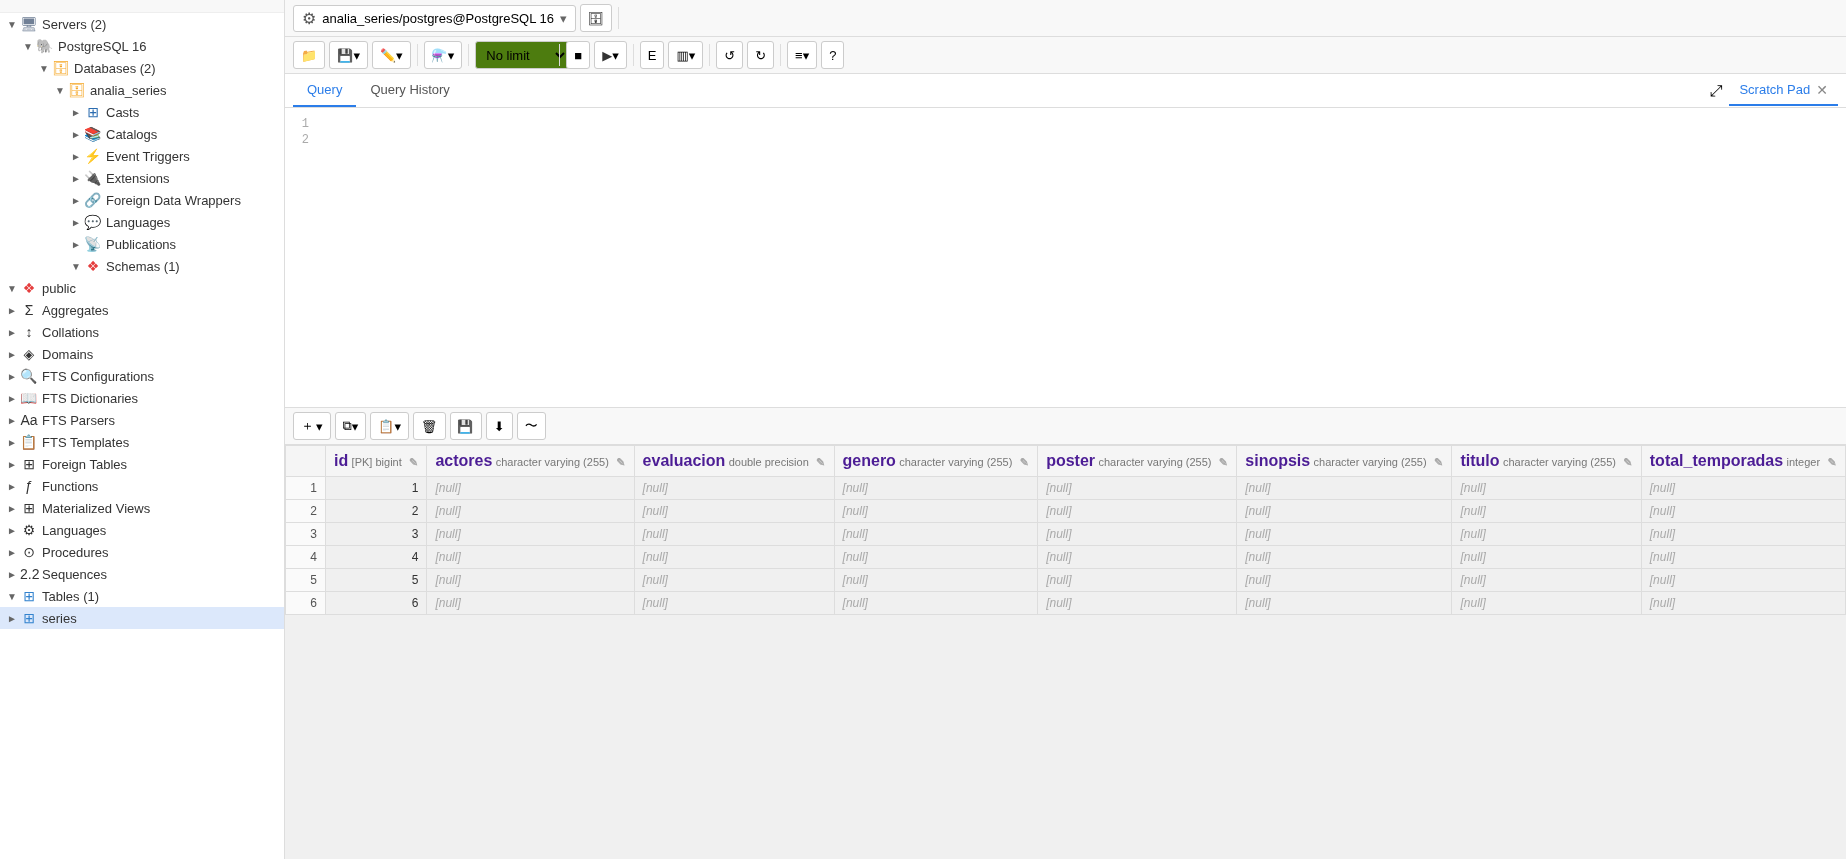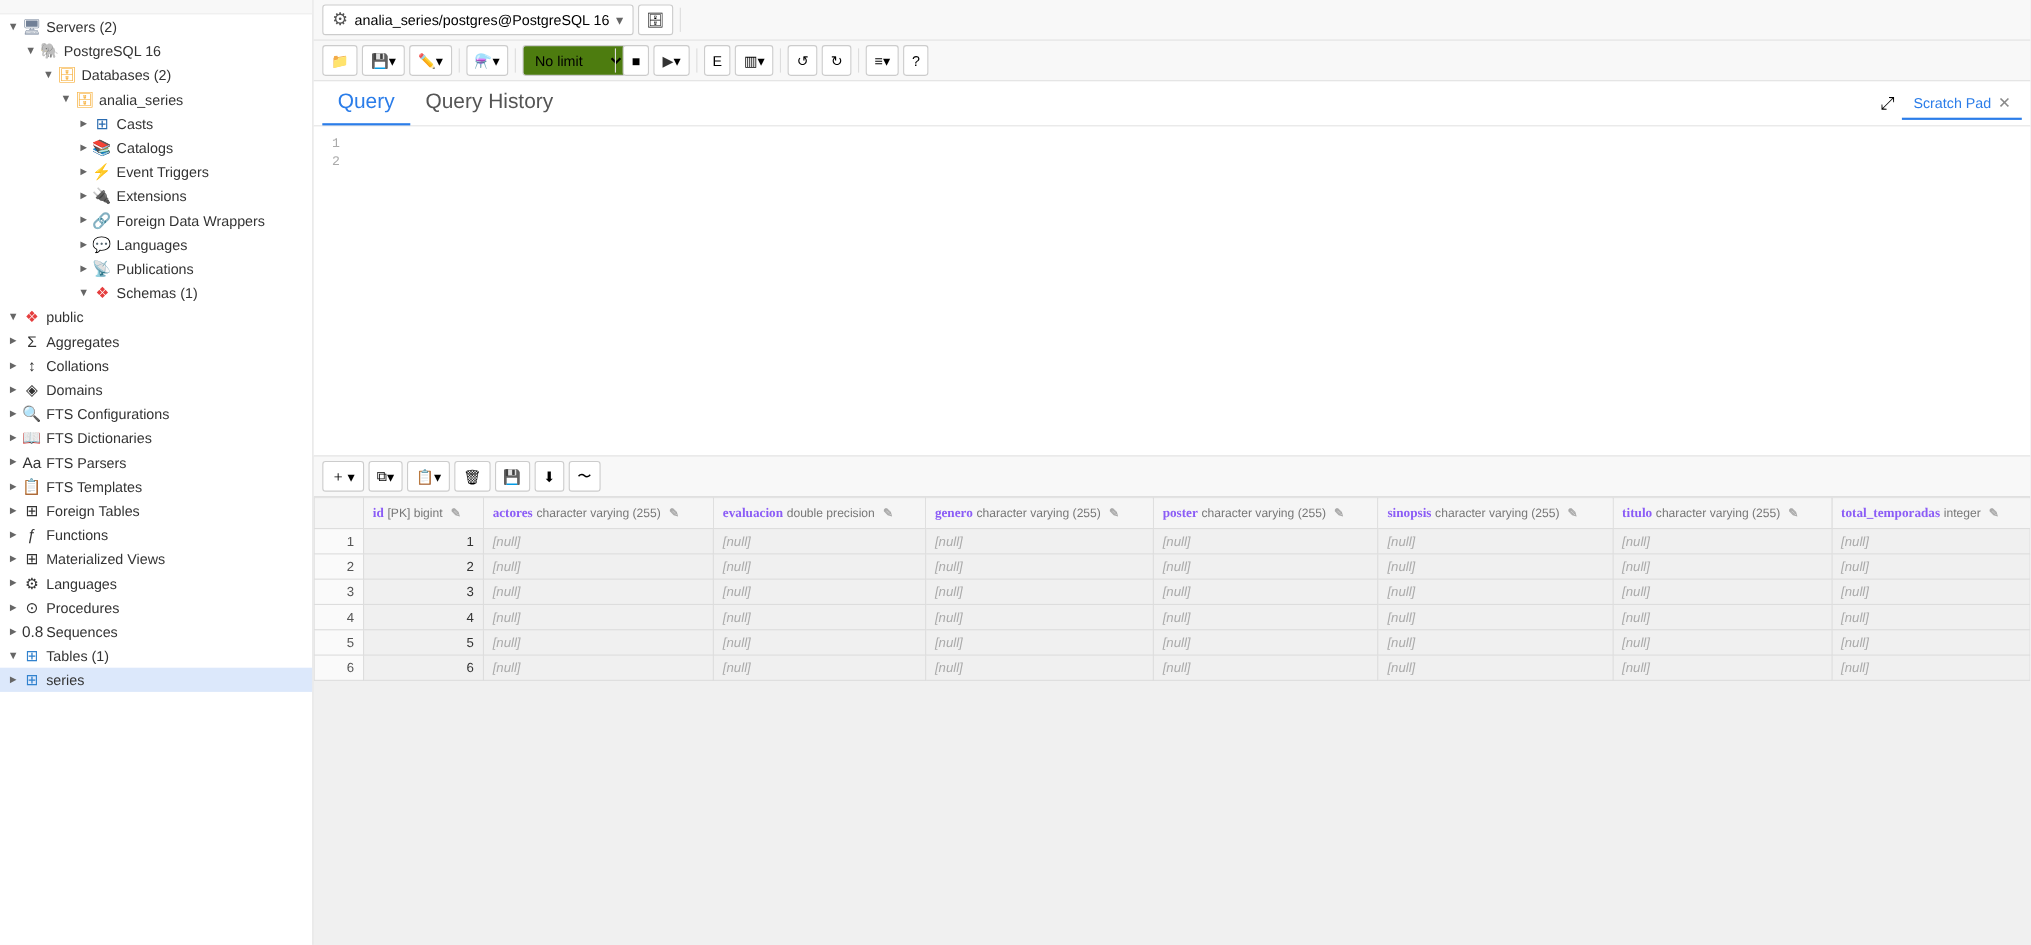--- a/index.html
+++ b/index.html
@@ -113,21 +113,21 @@
       align-items: center;
       border-bottom: 1px solid #ddd;
       background: white;
       padding: 0 8px;
     }
     .tab {
       padding: 8px 14px;
       cursor: pointer;
       border-bottom: 2px solid transparent;
       color: #555;
-      font-size: 19px;
+      font-size: 13px;
     }
     .tab.active {
       color: #2b7de9;
       border-bottom: 2px solid #2b7de9;
       font-weight: 500;
     }
     .tab-spacer { flex: 1; }
     .scratch-pad-tab {
       display: flex;
       align-items: center;
@@ -218,21 +218,21 @@
       background: #f5f5f5;
       border: 1px solid #ddd;
       padding: 6px 8px;
       text-align: left;
       font-weight: 600;
       white-space: nowrap;
       position: sticky;
       top: 0;
       z-index: 2;
     }
-    .data-table th .col-name { font-size: 12px; font-weight: 600; color: #8b5cf6; font-family: Liberation Serif, serif; }
+    .data-table th .col-name { font-size: 16px; font-weight: 600; color: #4c1d95; }
     .data-table th .col-type { font-size: 11px; color: #777; font-weight: normal; }
     .data-table th .edit-icon { color: #aaa; margin-left: 4px; font-size: 11px; cursor: pointer; }
     .data-table td {
       border: 1px solid #ddd;
       padding: 4px 8px;
       color: #888;
       font-style: italic;
       font-size: 12px;
       white-space: nowrap;
     }
@@ -400,21 +400,21 @@
         <span class="icon ">⚙</span>
         <span class="tree-label">Languages</span>
       </div>
       <div class="tree-item indent-6">
         <span class="toggle">►</span>
         <span class="icon ">⊙</span>
         <span class="tree-label">Procedures</span>
       </div>
       <div class="tree-item indent-6">
         <span class="toggle">►</span>
-        <span class="icon ">0.8</span>
+        <span class="icon ">2.2</span>
         <span class="tree-label">Sequences</span>
       </div>
       <div class="tree-item indent-6">
         <span class="toggle">▼</span>
         <span class="icon icon-table">⊞</span>
         <span class="tree-label">Tables (1)</span>
       </div>
       <div class="tree-item indent-7 selected">
         <span class="toggle">►</span>
         <span class="icon icon-table">⊞</span>

